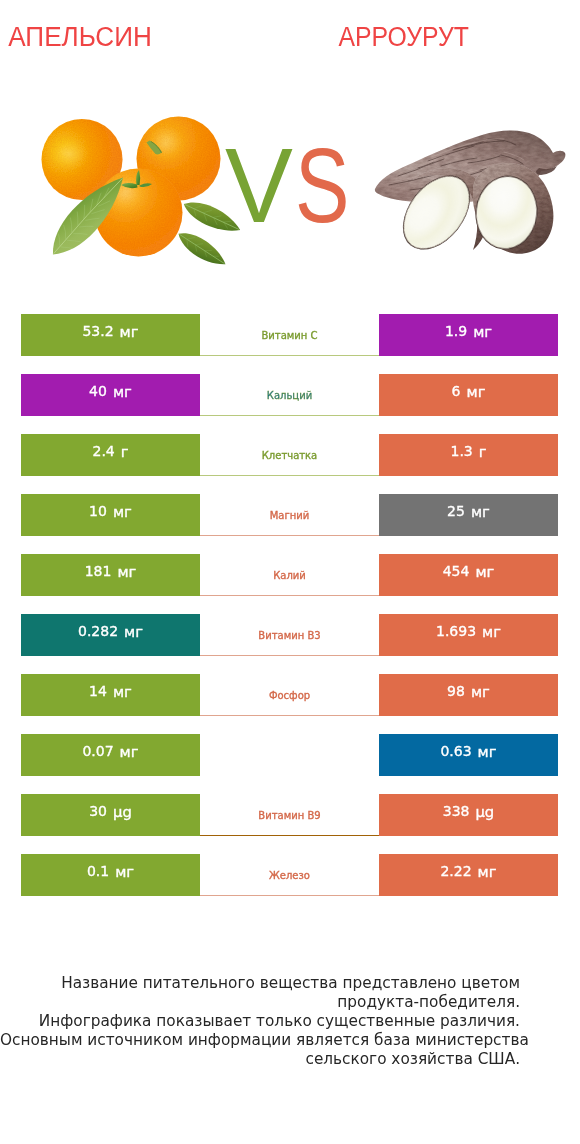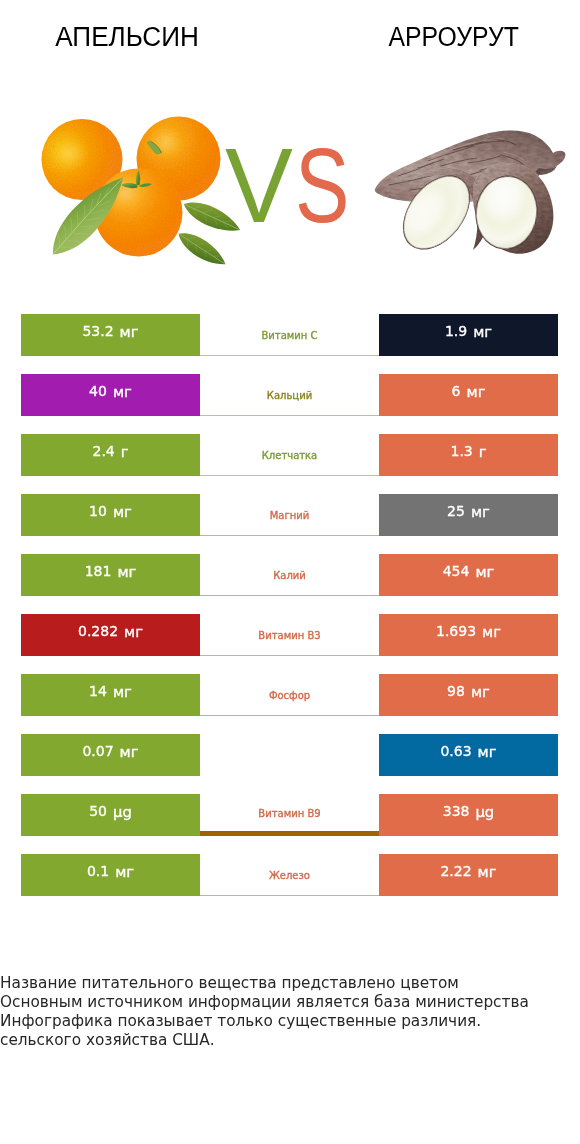--- a/index.html
+++ b/index.html
@@ -1,22 +1,22 @@
 <!DOCTYPE html>
 <html><head>
 <meta charset="utf-8">
 <title>Compare</title>
 <style>
   html,body{margin:0;padding:0;background:#fff;}
   body{width:580px;height:1144px;font-family:"Liberation Sans",sans-serif;}
   .page{position:relative;width:580px;height:1144px;overflow:hidden;background:#fff;}
   .hero-img{position:absolute;}
 
-  .title{position:absolute;top:20px;font-size:28.4px;font-weight:400;color:#000000;
-    text-align:center;white-space:nowrap;}
+  .title{position:absolute;top:20px;font-size:28.4px;font-weight:400;color:#ef4444;
+    white-space:nowrap;}
   .title span{display:inline-block;}
   .title-left{left:2px;width:250px;}
   .title-right{left:329px;width:250px;}
   .title-left span{transform:scaleX(0.92);}
   .title-right span{transform:scaleX(0.873);}
 
   .vs{position:absolute;left:225px;top:143px;height:84px;
       font-size:106px;line-height:84px;font-weight:400;text-align:center;}
   .vs span{display:inline-block;}
   .vs .v{color:#78a334;transform:scaleX(0.96);transform-origin:left center;}
@@ -28,21 +28,21 @@
         display:flex;align-items:center;justify-content:center;padding-bottom:8px;}
   .cell-left{left:0;width:179px;}
   .cell-mid{left:179px;width:179px;background:#fff;}
   .cell-right{left:358px;width:179px;}
   .val{font-family:"DejaVu Sans",sans-serif;font-size:14px;font-weight:400;color:#fff;
        -webkit-text-stroke:0.35px #fff;}
   .unit{font-family:"DejaVu Sans",sans-serif;font-size:14.8px;font-weight:400;color:#fff;
         margin-left:6px;-webkit-text-stroke:0.35px #fff;}
   .nut{font-family:"DejaVu Sans",sans-serif;font-size:10px;font-weight:400;position:relative;top:5px;}
 
-  .foot{position:absolute;left:0;top:974px;width:520px;text-align:left;
+  .foot{position:absolute;left:0;top:974px;width:520px;text-align:right;
         font-family:"DejaVu Sans",sans-serif;font-size:15.3px;line-height:19px;
         color:#262626;font-weight:400;}
   .foot div{white-space:nowrap;}
 </style>
 </head>
 <body>
 
 <div class="page">
 
   <div class="title title-left"><span>АПЕЛЬСИН</span></div>
@@ -318,32 +318,32 @@
 
   <div class="table">
       <div class="row">
         <div class="cell cell-left" style="background:#82a830">
           <span class="val">53.2</span>
           <span class="unit">мг</span>
         </div>
         <div class="cell cell-mid" style="border-bottom:1px solid #b8c97e">
           <span class="nut" style="color:#7a9b2e;-webkit-text-stroke:0.35px #7a9b2e">Витамин C</span>
         </div>
-        <div class="cell cell-right" style="background:#0f172a">
+        <div class="cell cell-right" style="background:#a21caf">
           <span class="val">1.9</span>
           <span class="unit">мг</span>
         </div>
       </div>
       <div class="row">
         <div class="cell cell-left" style="background:#a21caf">
           <span class="val">40</span>
           <span class="unit">мг</span>
         </div>
         <div class="cell cell-mid" style="border-bottom:1px solid #b8c97e">
-          <span class="nut" style="color:#a16207;-webkit-text-stroke:0.35px #7a9b2e">Кальций</span>
+          <span class="nut" style="color:#0369a1;-webkit-text-stroke:0.35px #7a9b2e">Кальций</span>
         </div>
         <div class="cell cell-right" style="background:#e06c49">
           <span class="val">6</span>
           <span class="unit">мг</span>
         </div>
       </div>
       <div class="row">
         <div class="cell cell-left" style="background:#82a830">
           <span class="val">2.4</span>
           <span class="unit">г</span>
@@ -376,21 +376,21 @@
         </div>
         <div class="cell cell-mid" style="border-bottom:1px solid #e0a58f">
           <span class="nut" style="color:#d4694a;-webkit-text-stroke:0.35px #d4694a">Калий</span>
         </div>
         <div class="cell cell-right" style="background:#e06c49">
           <span class="val">454</span>
           <span class="unit">мг</span>
         </div>
       </div>
       <div class="row">
-        <div class="cell cell-left" style="background:#b91c1c">
+        <div class="cell cell-left" style="background:#0f766e">
           <span class="val">0.282</span>
           <span class="unit">мг</span>
         </div>
         <div class="cell cell-mid" style="border-bottom:1px solid #e0a58f">
           <span class="nut" style="color:#d4694a;-webkit-text-stroke:0.35px #d4694a">Витамин B3</span>
         </div>
         <div class="cell cell-right" style="background:#e06c49">
           <span class="val">1.693</span>
           <span class="unit">мг</span>
         </div>
@@ -413,24 +413,24 @@
           <span class="val">0.07</span>
           <span class="unit">мг</span>
         </div>
         <div class="cell cell-right" style="background:#0369a1">
           <span class="val">0.63</span>
           <span class="unit">мг</span>
         </div>
       </div>
       <div class="row">
         <div class="cell cell-left" style="background:#82a830">
-          <span class="val">50</span>
+          <span class="val">30</span>
           <span class="unit">µg</span>
         </div>
-        <div class="cell cell-mid" style="border-bottom:5px solid #a16207">
+        <div class="cell cell-mid" style="border-bottom:1px solid #a16207">
           <span class="nut" style="color:#d4694a;-webkit-text-stroke:0.35px #d4694a">Витамин B9</span>
         </div>
         <div class="cell cell-right" style="background:#e06c49">
           <span class="val">338</span>
           <span class="unit">µg</span>
         </div>
       </div>
       <div class="row">
         <div class="cell cell-left" style="background:#82a830">
           <span class="val">0.1</span>
@@ -441,18 +441,19 @@
         </div>
         <div class="cell cell-right" style="background:#e06c49">
           <span class="val">2.22</span>
           <span class="unit">мг</span>
         </div>
       </div>
   </div>
 
   <div class="foot">
       <div>Название питательного вещества представлено цветом</div>
+      <div>продукта-победителя.</div>
+      <div>Инфографика показывает только существенные различия.</div>
       <div>Основным источником информации является база министерства</div>
-      <div>Инфографика показывает только существенные различия.</div>
       <div>сельского хозяйства США.</div>
   </div>
 
 </div>
 
 </body></html>

